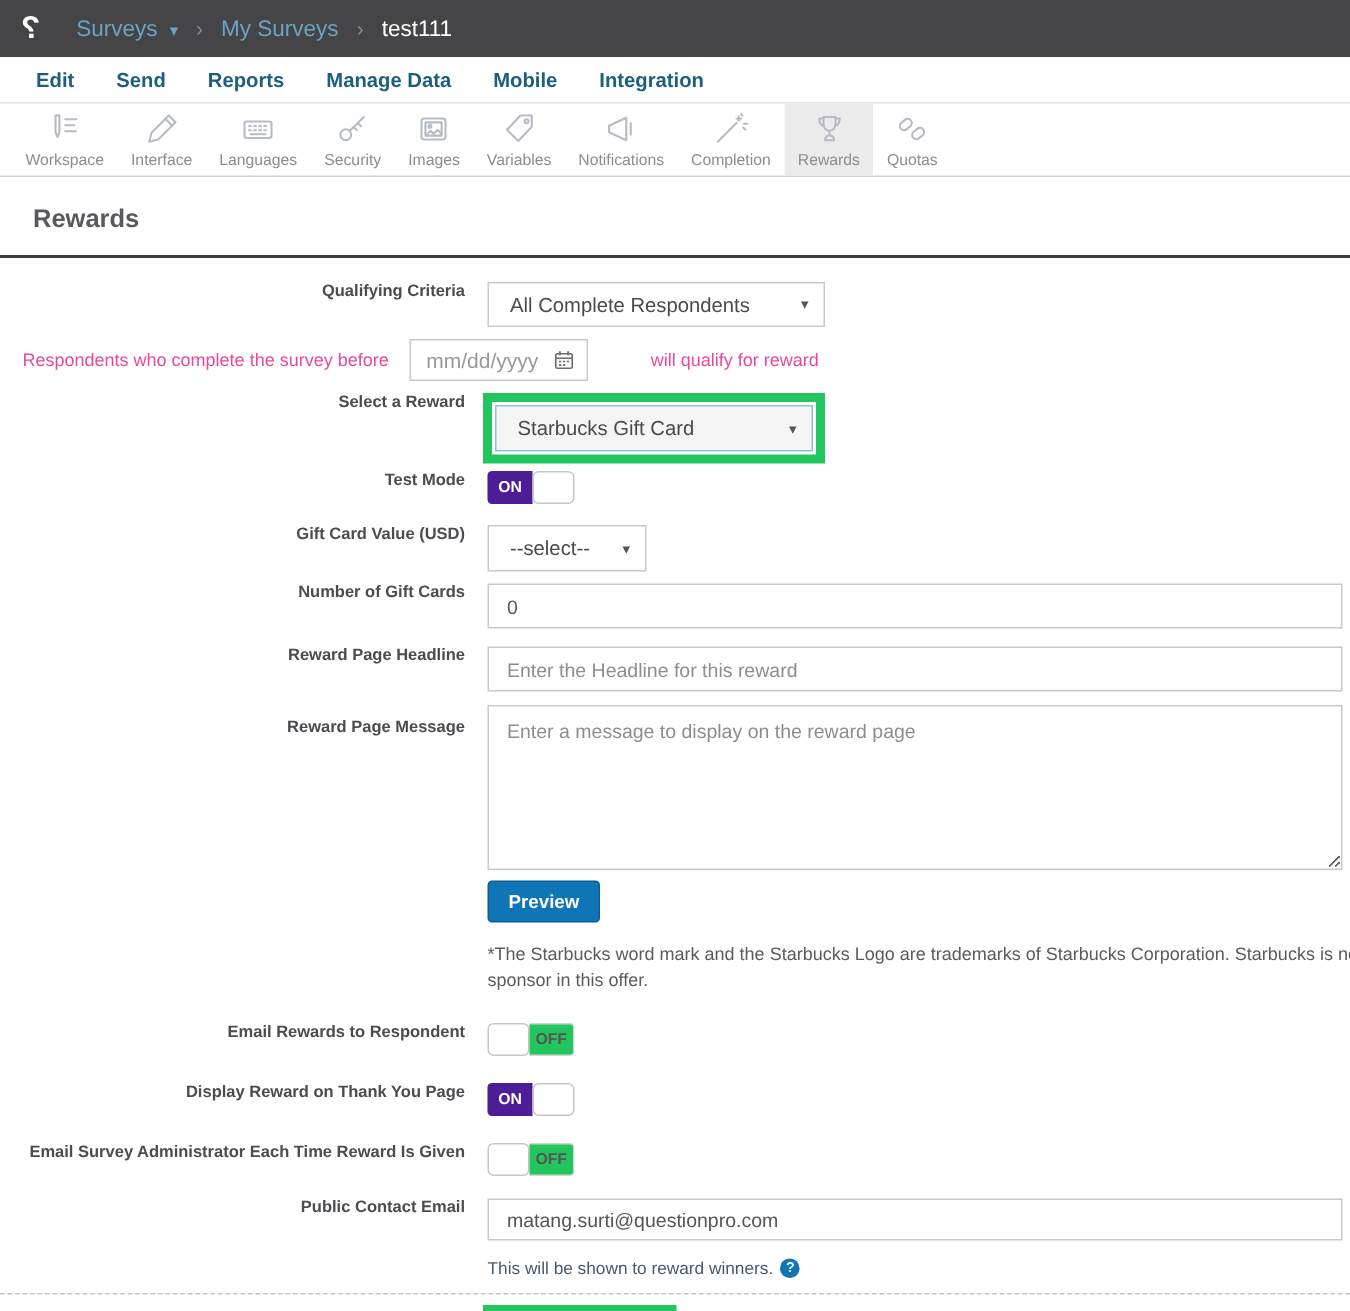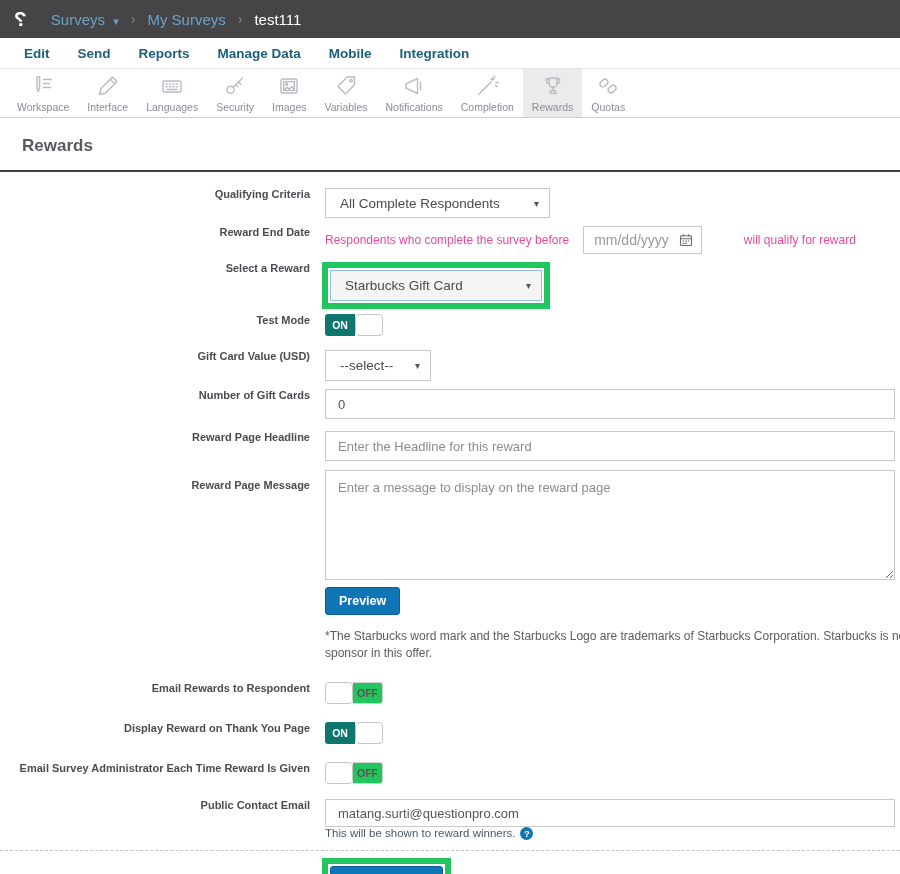--- a/index.html
+++ b/index.html
@@ -53,39 +53,39 @@
     padding:0 8px 0 10px; margin-left:14px; }
   .date-ph { font-size:14px; color:#999; margin-right:10px; }
   .inline-txt { font-size:12px; color:#ec4899; }
   .suffix { margin-left:42px; }
 
   .redbox { border:6px solid #22c55e; padding:2px; display:inline-block; }
   .sel-blue { border:1px solid #8fc1dd; background:#f5f5f5; width:212px; height:31px; }
 
   
   .toggle { width:58px; height:22px; display:flex; cursor:pointer; font-size:10.5px; font-weight:bold; }
-  .tg-on-fill { width:30px; background:#0f766e; color:#fff; display:flex; align-items:center;
+  .tg-on-fill { width:30px; background:#4c1d95; color:#fff; display:flex; align-items:center;
     justify-content:center; border-radius:3px 0 0 3px; }
   .tg-knob { width:28px; background:#fff; border:1px solid #c6c6c6; border-radius:4px; }
   .tg-off-fill { width:30px; background:#22c55e; border:1px solid #d4d4d4; border-left:none; color:#555;
     display:flex; align-items:center; justify-content:center; border-radius:0 3px 3px 0; }
 
   textarea.msg { border:1px solid #c9c9c9; width:570px; height:110px; resize:both;
     font-family:"Liberation Sans", sans-serif; font-size:13px; color:#555; padding:9px 12px; }
   textarea.msg::placeholder { color:#8d8d8d; }
 
   .btn { background:#0f75b7; color:#fff; font-weight:bold; font-size:12.5px; border:1px solid #0b5f96;
     border-radius:3px; padding:6px 13px; cursor:pointer; font-family:"Liberation Sans", sans-serif; }
 
   .disclaimer { margin-left:325px; font-size:12px; color:#5b5b5b; line-height:17px; margin-top:13px; margin-bottom:20px; }
   .disclaimer .l1 { white-space:nowrap; }
 
   .trow { margin-bottom:18px; }
 
-  .helper { margin-left:325px; font-size:11.5px; color:#48596a; margin-top:0; display:flex; align-items:flex-start; }
+  .helper { margin-left:325px; font-size:11.5px; color:#48596a; margin-top:12px; display:flex; align-items:center; }
   .qicon { width:13px; height:13px; border-radius:50%; background:#0f75b7; color:#fff; font-size:9.5px;
     font-weight:bold; display:inline-flex; align-items:center; justify-content:center; margin-left:5px; cursor:pointer; }
 
   .dashrule { border:none; border-top:1px dashed #c4c4c4; margin:10px 0 7px; }
   .savewrap { margin-left:322px; }
 </style>
 </head>
 <body>
 
 <div class="topbar">
@@ -192,21 +192,20 @@
     <div class="lbl">Qualifying Criteria</div>
     <div class="ctl">
       <div class="selbox" style="width:225px">
         <span>All Complete Respondents</span>
         <span class="caret">▾</span>
       </div>
     </div>
   </div>
 
   <div class="row">
-    <div class="lbl">Reward End Date</div>
     <div class="ctl">
       <span class="inline-txt">Respondents who complete the survey before</span>
       <div class="datewrap">
         <span class="date-ph">mm/dd/yyyy</span>
         <svg width="14" height="14" viewBox="0 0 14 14" fill="none" stroke="#6b6b6b" stroke-width="1.1">
             <rect x="1.5" y="2.8" width="11" height="9.7" rx="1"></rect>
             <path d="M1.5 5.8h11M4.3 1.2v2.6M9.7 1.2v2.6M3.6 8h1.6M6.2 8h1.6M8.8 8h1.6M3.6 10.4h1.6M6.2 10.4h1.6"></path>
           </svg>
       </div>
       <span class="inline-txt suffix">will qualify for reward</span>

